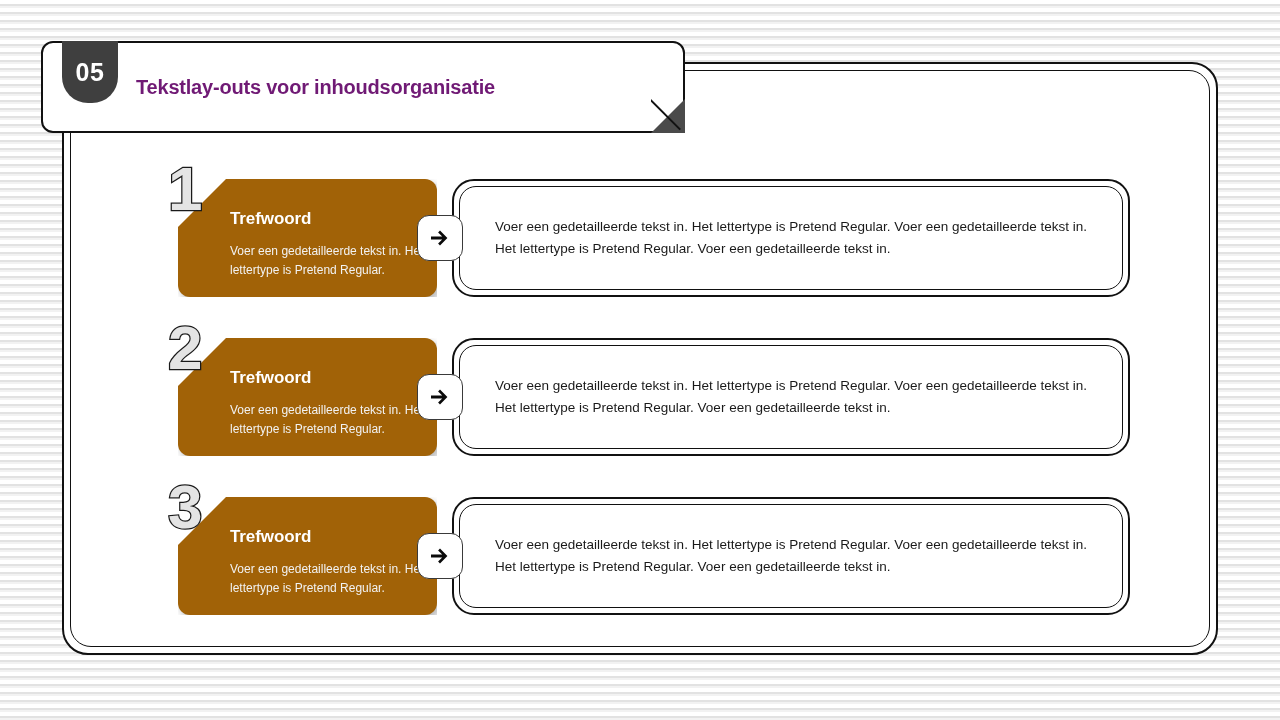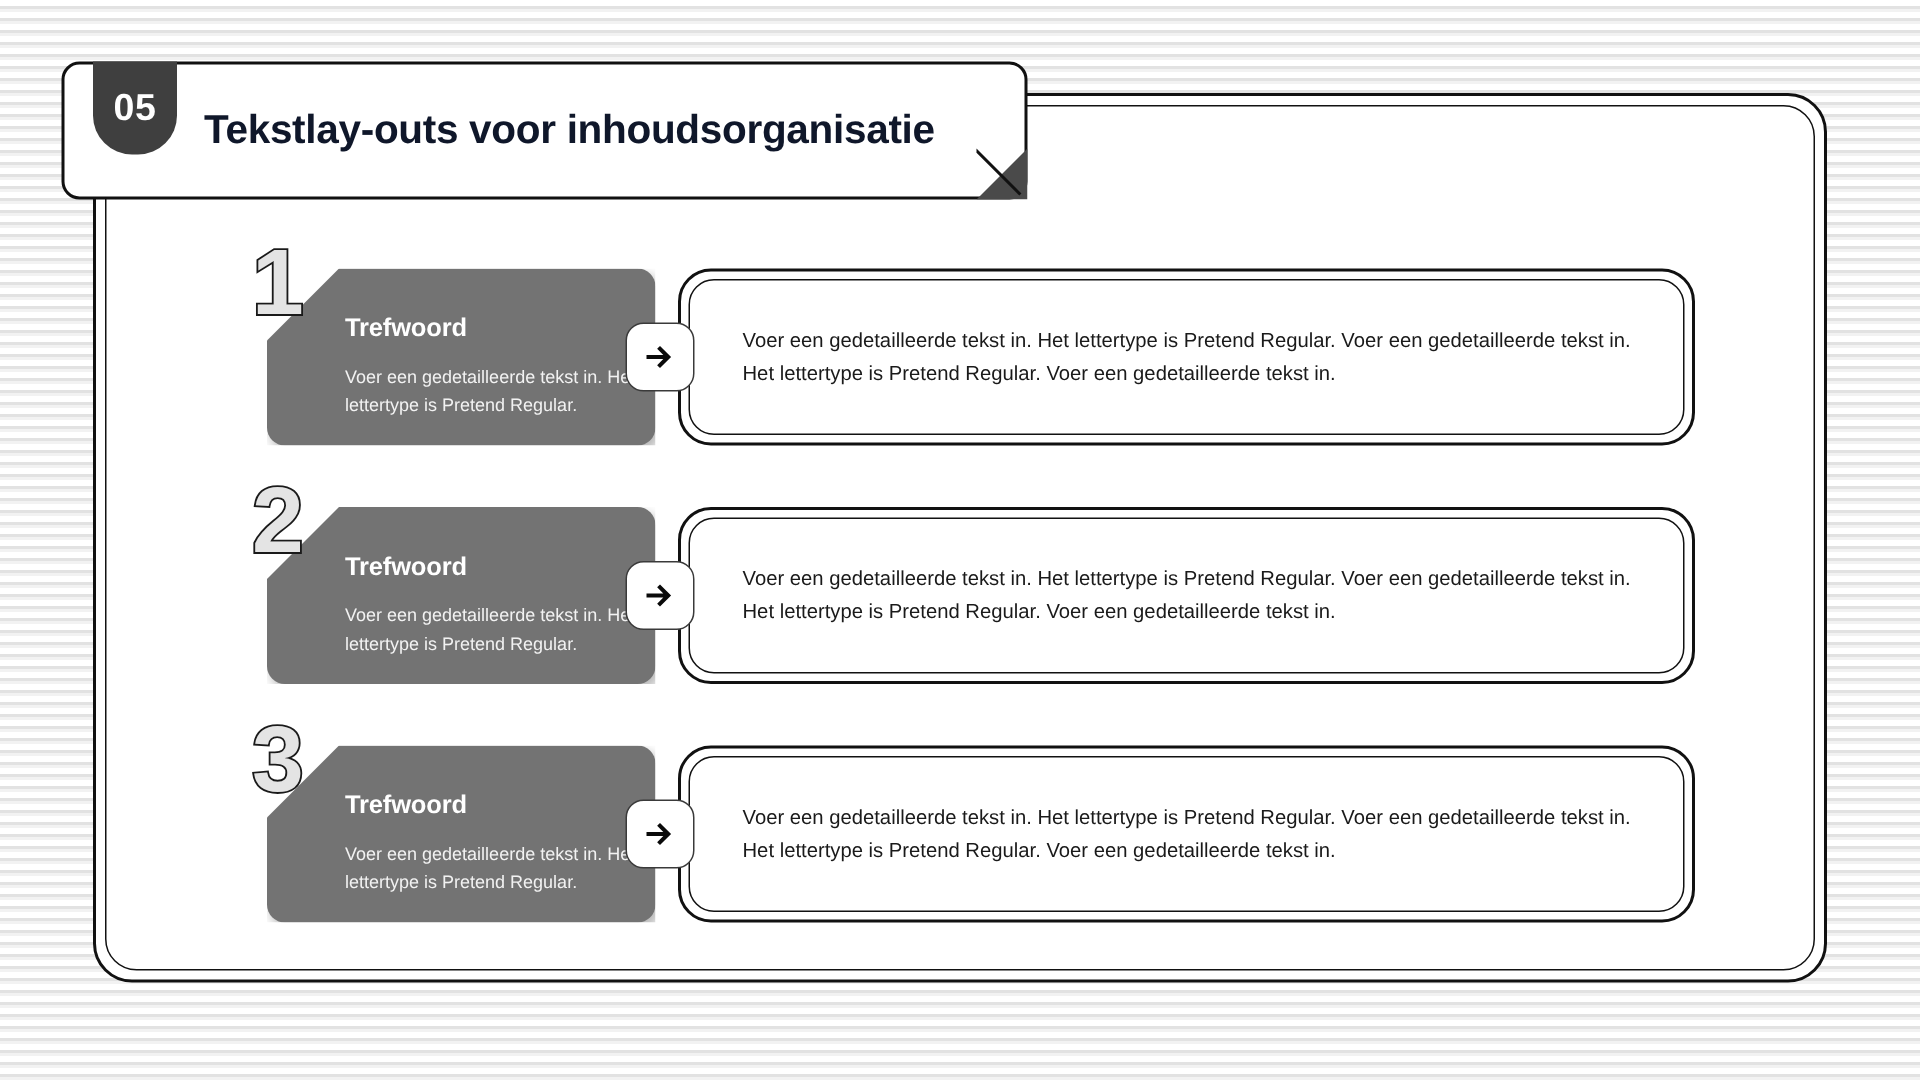--- a/index.html
+++ b/index.html
@@ -85,23 +85,23 @@
     align-items: center;
     justify-content: center;
     letter-spacing: 0.5px;
     box-sizing: border-box;
   }
   #title-text {
     position: absolute;
     left: 93px;
     top: 50%;
     transform: translateY(-50%);
-    font-size: 27px;
+    font-size: 20px;
     font-weight: bold;
-    color: #0f172a;
+    color: #701a75;
     letter-spacing: -0.2px;
     white-space: nowrap;
     text-align: right;
   }
   
   #title-card-fold {
     position: absolute;
     right: -2px;
     bottom: -2px;
     width: 34px;
@@ -154,21 +154,21 @@
     font-family: "Liberation Sans", sans-serif;
   }
 
   
   .keyword-card {
     position: absolute;
     left: 178px;
     top: 3px;
     width: 259px;
     height: 118px;
-    background: #737373;
+    background: #a16207;
     border-radius: 12px;
     clip-path: polygon(48px 0, 100% 0, 100% 100%, 0 100%, 0 48px);
     z-index: 2;
     box-shadow: 3px 4px 7px rgba(0,0,0,0.28);
   }
   .keyword-title {
     position: absolute;
     left: 52px;
     top: 30px;
     color: #ffffff;

